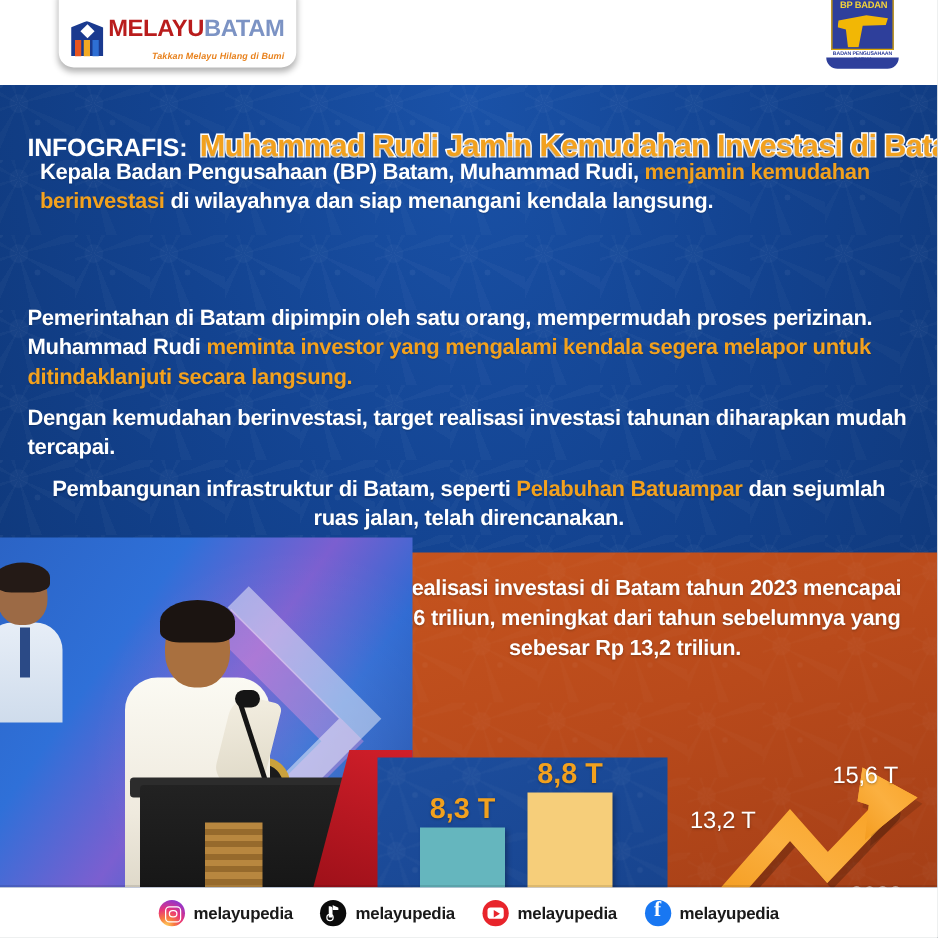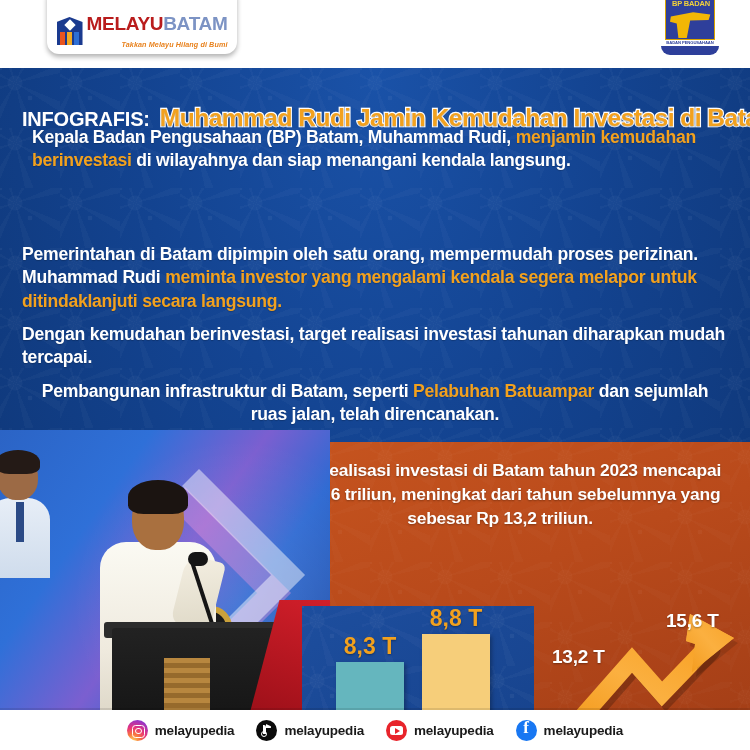--- a/index.html
+++ b/index.html
@@ -303,21 +303,21 @@
   .bar-rect.pmdn { height: 72px; background: #65B6BE; }
   .bar-rect.pma  { height: 100px; background: #F6CE7A; }
 
   
   .arrow-chart {
     position: absolute; left: 540px; top: 530px; width: 210px; height: 180px;
     z-index: 16;
   }
   .arrow-chart svg { position: absolute; inset: 0; }
   .ac-label {
-    position: absolute; color: #ffffff; font-weight: bold;
+    position: absolute; color: #ffffff; font-weight: normal;
     font-size: 19px; letter-spacing: -0.2px;
     text-shadow: 0 1px 2px rgba(0,0,0,0.35);
     white-space: nowrap;
   }
   .ac-label.v2022 { left: 12px;  top: 48px; text-align: center; }
   .ac-label.v2023 { left: 126px; top: 12px; }
   .ac-label.y2023 { left: 140px; top: 108px; }
 
   
   .footer {

